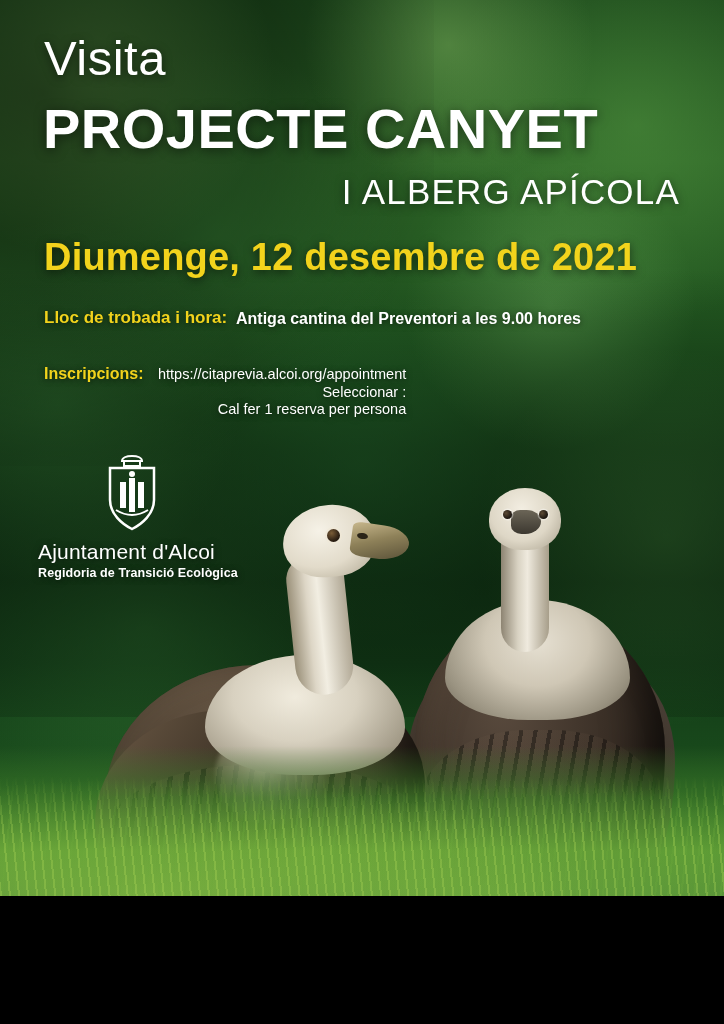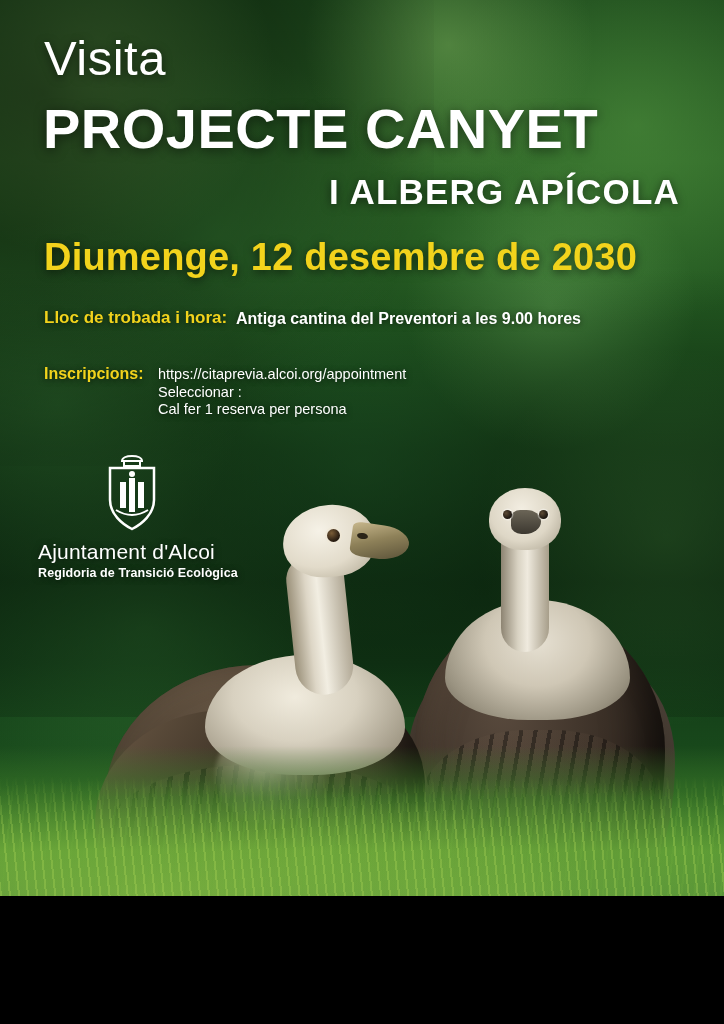--- a/index.html
+++ b/index.html
@@ -261,21 +261,21 @@
     font-size: 56px;
     font-weight: 700;
     letter-spacing: 0.5px;
     text-shadow: 0 2px 12px rgba(0,0,0,0.55);
   }
   .subtitle {
     position: absolute;
     right: 44px; top: 172px;
     color: #ffffff;
     font-size: 35px;
-    font-weight: 700;
+    font-weight: 400;
     letter-spacing: 1.2px;
     text-shadow: 0 2px 10px rgba(0,0,0,0.55);
   }
   .date {
     position: absolute;
     left: 44px; top: 236px;
     color: #f2d31c;
     font-size: 38px;
     font-weight: 700;
     letter-spacing: 0.2px;
@@ -307,21 +307,21 @@
   }
   .insc-lines {
     position: absolute;
     left: 158px; top: 366px;
     color: #ffffff;
     font-size: 14.5px;
     line-height: 17.5px;
     font-weight: 400;
     text-shadow: 0 1px 6px rgba(0,0,0,0.65);
   }
-  .insc-lines div { white-space: nowrap; }
+  .insc-lines div { white-space: nowrap; text-align: right; }
 
   
   .logo-block {
     position: absolute;
     left: 38px; top: 452px;
     width: 230px;
   }
   .crest {
     position: relative;
     left: 58px;
@@ -383,21 +383,21 @@
   </div>
 
   <div class="grass"></div>
   <div class="grass-blades"></div>
 
   <div class="content">
 
     <div class="visita">Visita</div>
     <div class="title">PROJECTE CANYET</div>
     <div class="subtitle">I ALBERG APÍCOLA</div>
-    <div class="date">Diumenge, 12 desembre de 2030</div>
+    <div class="date">Diumenge, 12 desembre de 2021</div>
 
     <div class="meet-label">Lloc de trobada i hora:</div>
     <div class="meet-value">Antiga cantina del Preventori a les 9.00 hores</div>
 
     <div class="insc-label">Inscripcions:</div>
     <div class="insc-lines">
       <div>https://citaprevia.alcoi.org/appointment</div>
       <div>Seleccionar :</div>
       <div>Cal fer 1 reserva per persona</div>
     </div>

